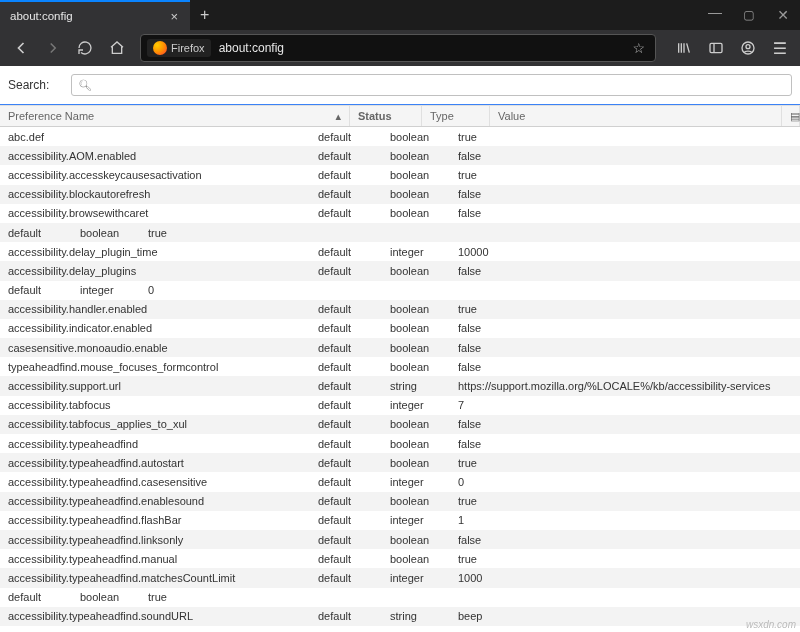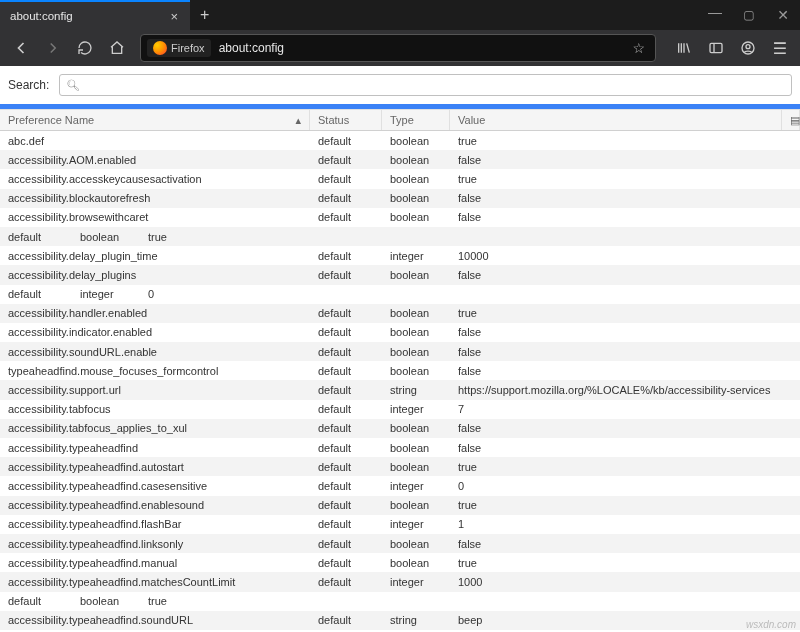--- a/index.html
+++ b/index.html
@@ -80,22 +80,22 @@
     color:#ccc;cursor:pointer;
   }
   .right-icons svg{width:16px;height:16px;fill:none;stroke:#ccc;stroke-width:2;}
   .menu { font-size:16px; color:#ccc; }
 
   
   .search-row {
     display:flex;
     align-items:center;
     padding:8px 8px;
-    gap:10px;
-    border-bottom:5px solid #3b82f6;
+    gap:22px;
+    border-bottom:1px solid #3b82f6;
   }
   .search-label { font-size:12px; color:#333; }
   .search-box {
     flex:1;
     height:22px;
     border:1px solid #c0c0c0;
     border-radius:3px;
     display:flex;
     align-items:center;
     padding:0 6px;
@@ -114,23 +114,23 @@
     border-top:1px solid #e0e0e0;
     border-bottom:1px solid #d0d0d0;
     font-size:11px;
     color:#666;
     user-select:none;
   }
   .headers .cell {
     display:flex; align-items:center; padding:0 8px;
     border-right:1px solid #e0e0e0;
   }
-  .col-name { width:310px; position:relative; }
+  .col-name { width:350px; position:relative; }
   .col-name .sort { position:absolute; right:8px; }
-  .col-status { width:72px; }
+  .col-status { width:72px;font-weight:bold; }
   .col-type { width:68px; }
   .col-value { flex:1; }
   .col-end { width:18px; border-right:none; text-align:center; }
 
   
   .table-wrap {
     height: calc(632px - 30px - 36px - 39px - 22px);
     overflow-y:auto;
     position:relative;
   }
@@ -318,21 +318,21 @@
         <div class="cell c-type">boolean</div>
         <div class="cell c-value">true</div>
       </div>
       <div class="row">
         <div class="cell c-name">accessibility.indicator.enabled</div>
         <div class="cell c-status">default</div>
         <div class="cell c-type">boolean</div>
         <div class="cell c-value">false</div>
       </div>
       <div class="row">
-        <div class="cell c-name">accessibility.soundURL.enable</div>
+        <div class="cell c-name">casesensitive.monoaudio.enable</div>
         <div class="cell c-status">default</div>
         <div class="cell c-type">boolean</div>
         <div class="cell c-value">false</div>
       </div>
       <div class="row">
         <div class="cell c-name">typeaheadfind.mouse_focuses_formcontrol</div>
         <div class="cell c-status">default</div>
         <div class="cell c-type">boolean</div>
         <div class="cell c-value">false</div>
       </div>

